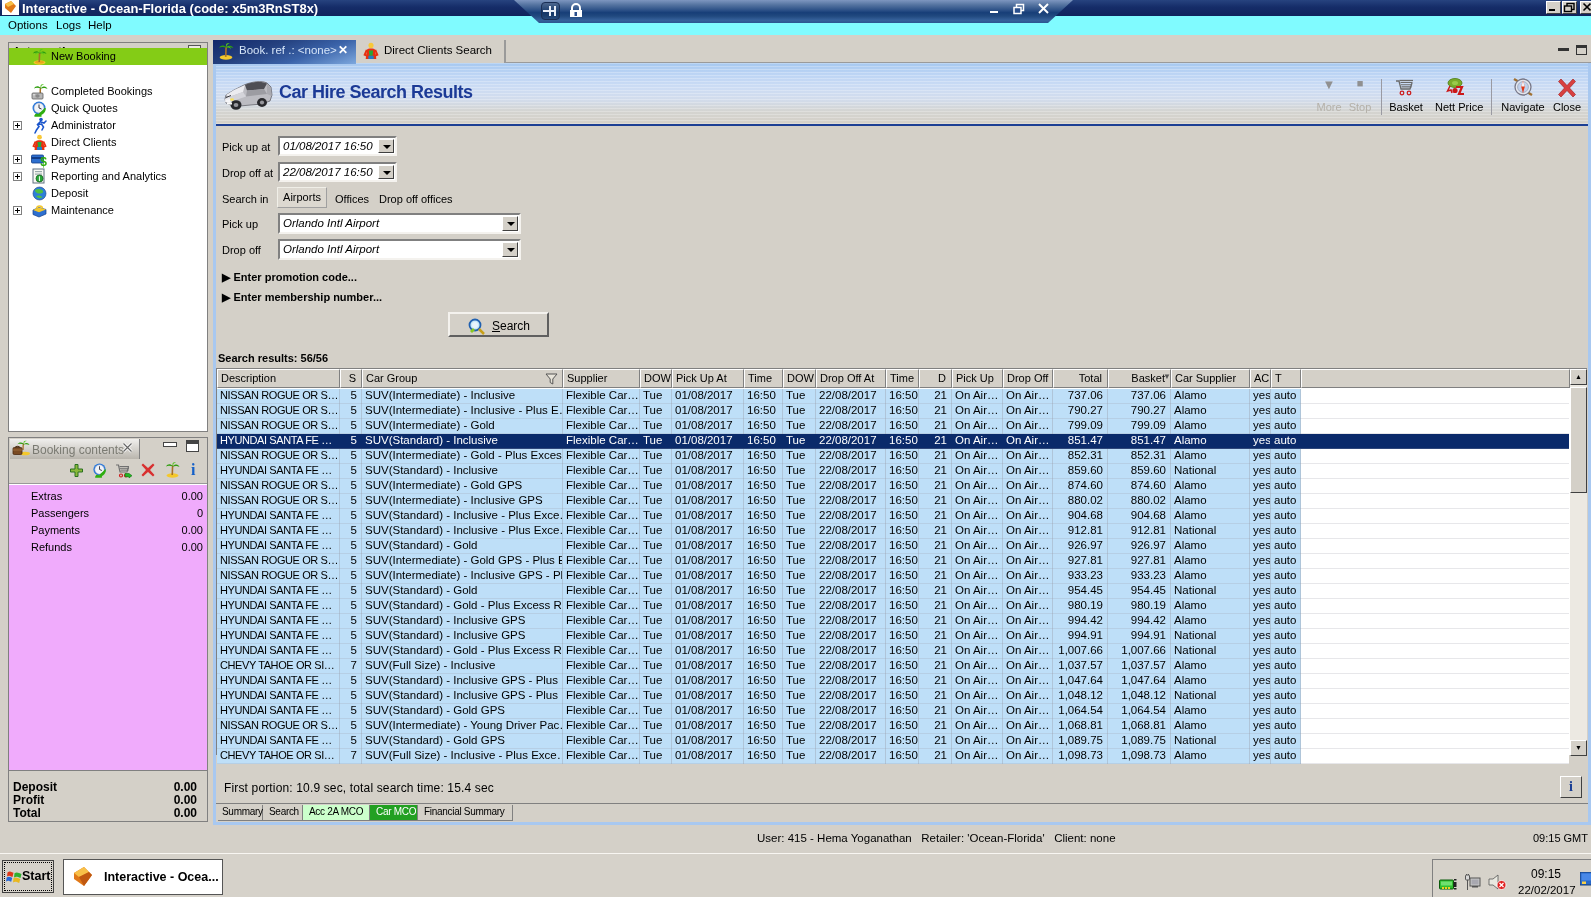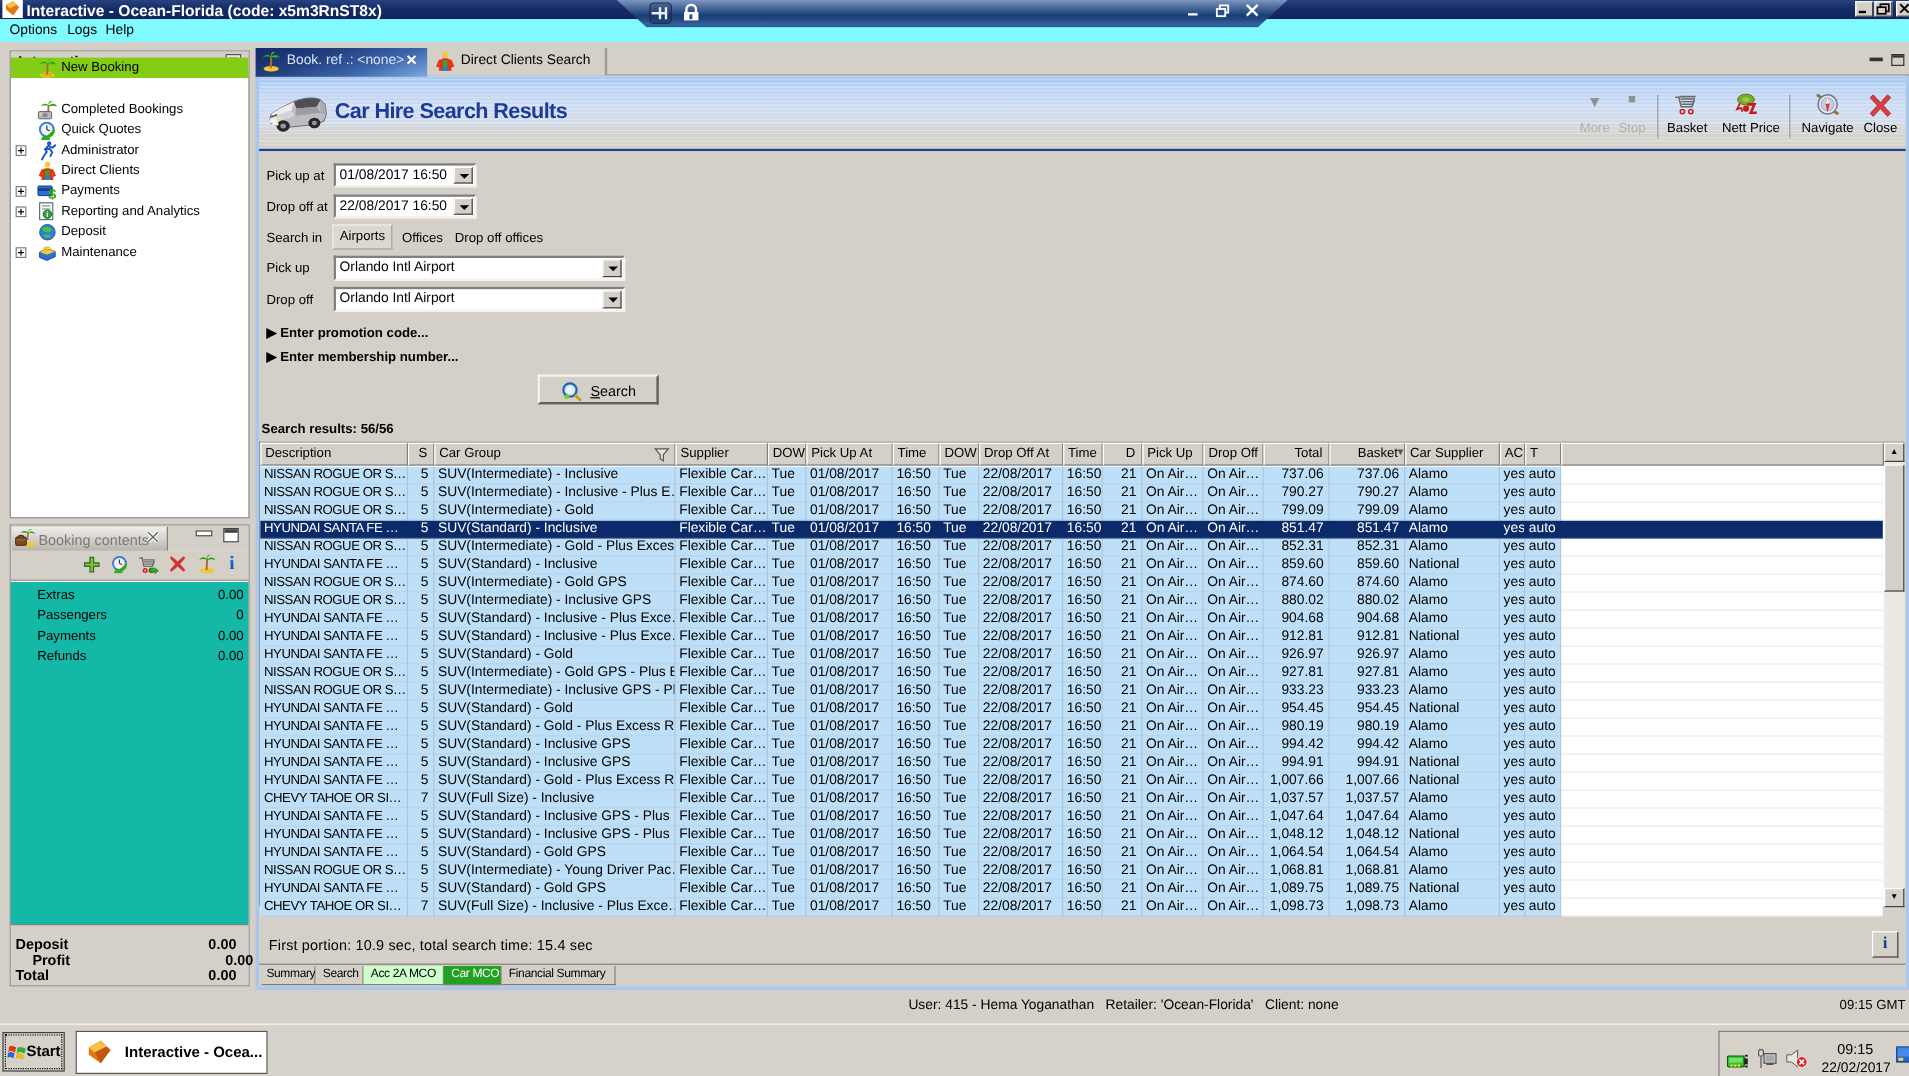--- a/index.html
+++ b/index.html
@@ -33,21 +33,21 @@
 .plusbox { position:absolute; left:4px; top:4px; width:9px; height:9px; border:1px solid #808080; background:#fff; }
 .plusbox:before { content:""; position:absolute; left:1px; top:3px; width:5px; height:1px; background:#000; }
 .plusbox:after { content:""; position:absolute; left:3px; top:1px; width:1px; height:5px; background:#000; }
 
 
 #bookpanel { position:absolute; left:0; top:395px; width:200px; height:385px; border:1px solid #808080; background:#fff; }
 #booktabrow { position:absolute; left:0; top:0; width:198px; height:21px; background:#d4d0c8; }
 #booktab { position:absolute; left:1px; top:1px; width:130px; height:20px; background:linear-gradient(#f0efed,#b9b5ad); border-right:1px solid #808080; }
 #booktab .t { position:absolute; left:22px; top:4px; color:#7a7a72; font-size:12px; }
 #booktoolbar { position:absolute; left:0; top:21px; width:198px; height:25px; background:#d4d0c8; border-bottom:1px solid #999; }
-#booklist { position:absolute; left:0; top:47px; width:198px; height:285px; background:#14b8a6; }
+#booklist { position:absolute; left:0; top:47px; width:198px; height:285px; background:#f0abfc; }
 .bl-row { position:absolute; left:0; width:198px; height:17px; }
 .bl-row .l { position:absolute; left:22px; top:1px; font-size:11px; }
 .bl-row .v { position:absolute; right:4px; top:1px; font-size:11px; }
 #booktotals { position:absolute; left:0; top:332px; width:198px; height:51px; background:#d4d0c8; border-top:1px solid #808080; }
 .bt-row { position:absolute; left:0; width:198px; height:13px; font-weight:bold; font-size:12px; }
 .bt-row .l { position:absolute; left:4px; }
 .bt-row .v { position:absolute; right:10px; }
 
 
 #main { position:absolute; left:213px; top:40px; width:1378px; height:785px; }
@@ -66,21 +66,21 @@
 .tbtn { position:absolute; top:14px; width:44px; height:44px; text-align:center; }
 .tbtn .cap { position:absolute; top:24px; width:100%; text-align:center; font-size:11px; white-space:nowrap; }
 .tsep { position:absolute; top:16px; width:1px; height:36px; background:#9a9aa2; }
 
 #blueline { position:absolute; left:3px; top:84px; width:1372px; height:2px; background:#1c3f94; }
 
 #content { position:absolute; left:3px; top:86px; width:1372px; height:696px; background:#d4d0c8; }
 
 
 .flabel { position:absolute; left:6px; font-size:11px; }
-.field { position:absolute; background:#fff; border-top:2px solid #808080; border-left:2px solid #808080; border-bottom:2px solid #f4f2ee; border-right:2px solid #f4f2ee; }
+.field { position:absolute; background:#fff; border-top:2px solid #808080; border-left:2px solid #808080; border-bottom:2px solid #f4f2ee; border-right:2px solid #f4f2ee;font-style:italic; }
 .field .tx { position:absolute; left:3px; top:2px; font-size:11.5px; }
 .ddbtn { position:absolute; right:1px; top:1px; width:16px; background:#d4d0c8; border-top:1px solid #fff; border-left:1px solid #fff; border-right:1px solid #404040; border-bottom:1px solid #404040; }
 .ddbtn:before { content:""; position:absolute; left:4px; top:5px; border-left:4px solid transparent; border-right:4px solid transparent; border-top:4px solid #000; }
 
 #searchbtn { position:absolute; left:232px; top:186px; width:101px; height:25px; background:#d4d0c8; border-top:2px solid #f4f2ee; border-left:2px solid #f4f2ee; border-right:2px solid #606060; border-bottom:2px solid #606060; }
 #searchbtn .t { position:absolute; left:42px; top:5px; font-size:12px; }
 
 
 #grid { position:absolute; left:0px; top:242px; width:1371px; height:387px; background:#fff; border-top:1px solid #808080; border-left:1px solid #808080; }
 .hcell { position:absolute; top:0; height:19px; background:#d4d0c8; border-top:1px solid #fff; border-left:1px solid #fff; border-right:1px solid #808080; border-bottom:1px solid #808080; font-size:11px; }
@@ -353,21 +353,21 @@
     <div class="bl-row" style="top:55px;">
           <span class="l">Refunds</span>
           <span class="v">0.00</span>
         </div>
   </div>
   <div id="booktotals">
     <div class="bt-row" style="top:9px;">
           <span class="l">Deposit</span>
           <span class="v">0.00</span>
         </div>
-    <div class="bt-row" style="top:22px;margin-left:14px;">
+    <div class="bt-row" style="top:22px;">
           <span class="l">Profit</span>
           <span class="v">0.00</span>
         </div>
     <div class="bt-row" style="top:35px;">
           <span class="l">Total</span>
           <span class="v">0.00</span>
         </div>
   </div>
 </div>
 </div>

